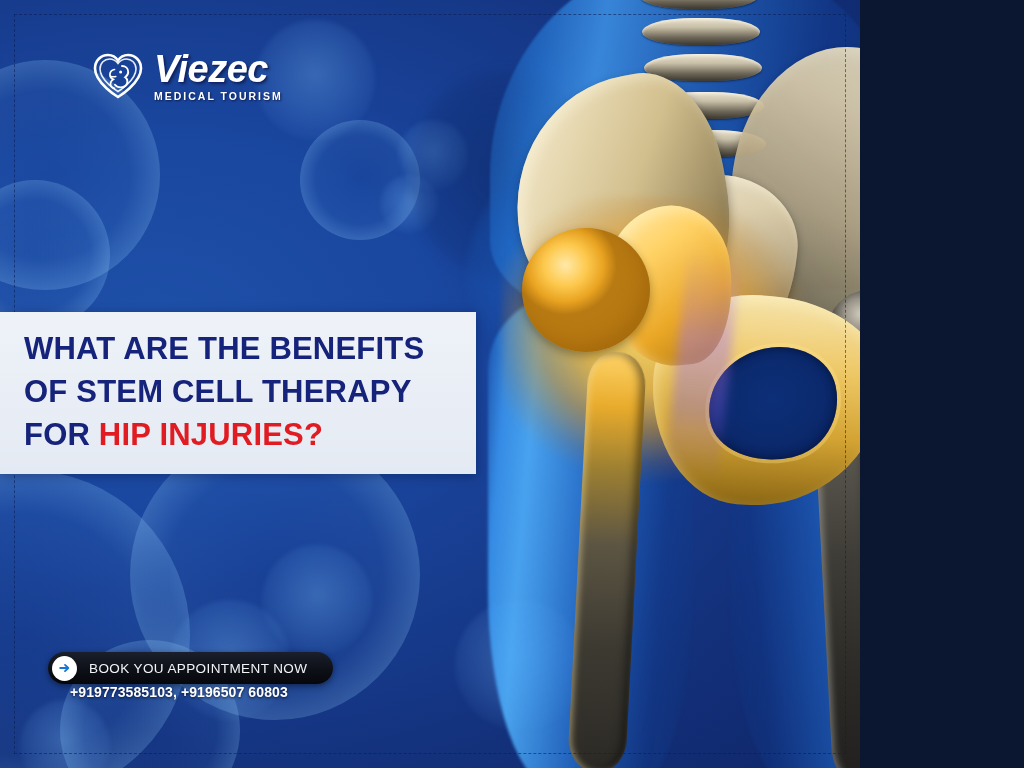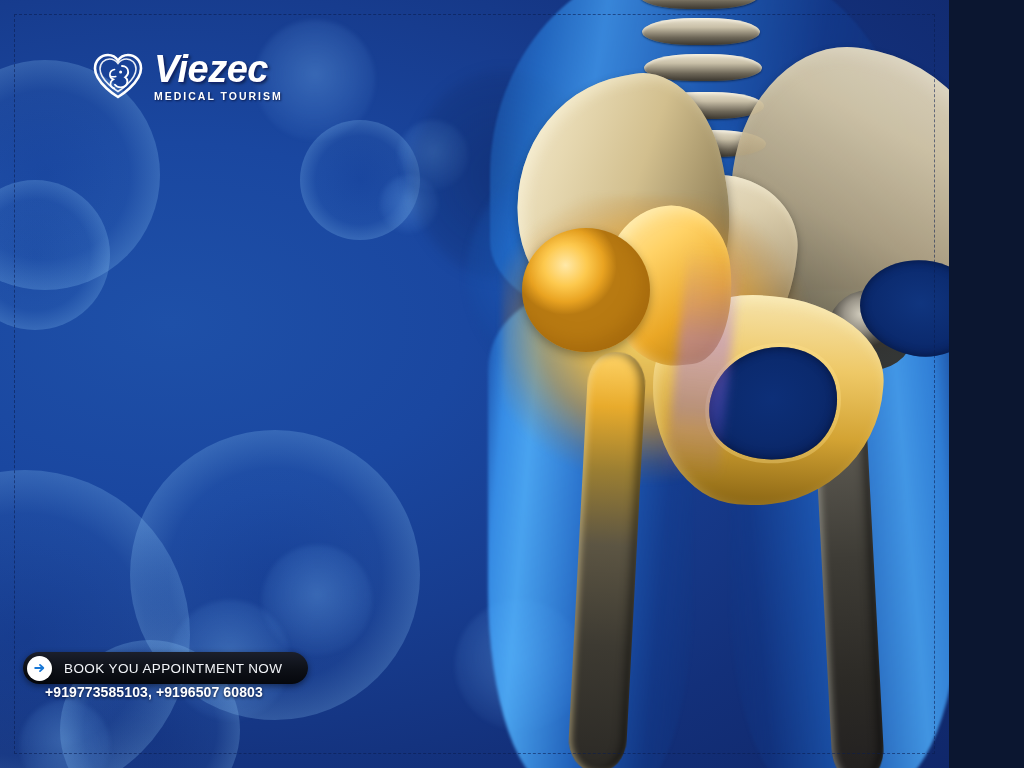--- a/index.html
+++ b/index.html
@@ -1,18 +1,18 @@
 <!DOCTYPE html>
 <html><head>
 <meta charset="utf-8">
 <style>
   html,body{margin:0;padding:0;background:#0b1630;}
   *{box-sizing:border-box;}
   .stage{
-    position:relative;width:949px;height:768px;overflow:hidden;
+    position:relative;width:860px;height:768px;overflow:hidden;
     font-family:"Liberation Sans",sans-serif;
     background:
       radial-gradient(120% 90% at 18% 42%, #1e50a8 0%, #1a47a0 26%, #173c8e 48%, #13307a 70%, #0f2566 100%);
   }
 
   
   .bokeh{position:absolute;border-radius:50%;pointer-events:none;}
   .bk-ring{
     background:radial-gradient(circle at 50% 50%,
       rgba(120,190,255,.00) 0%,
@@ -209,21 +209,21 @@
     background:linear-gradient(180deg,#eef2f8 0%,#e9eef6 55%,#e4eaf3 100%);
     box-shadow:0 2px 10px rgba(3,14,48,.35);
   }
   .hl-line{
     font-size:31px;font-weight:700;color:#16237a;letter-spacing:.2px;line-height:1.38;
     white-space:nowrap;
   }
   .hl-accent{color:#e11b22;}
 
   
-  .cta{position:absolute;left:23px;top:652px;}
+  .cta{position:absolute;left:48px;top:652px;}
   .cta-pill{
     display:inline-flex;align-items:center;gap:12px;
     height:32px;padding:0 26px 0 4px;border-radius:18px;
     background:linear-gradient(180deg,#1b1f2b 0%,#0d1017 55%,#05070c 100%);
     box-shadow:0 2px 6px rgba(0,0,0,.45);
   }
   .cta-arrow{
     width:25px;height:25px;border-radius:50%;background:#fff;
     display:flex;align-items:center;justify-content:center;flex:0 0 auto;
     box-shadow:0 1px 3px rgba(0,0,0,.4);
@@ -302,20 +302,25 @@
         <circle cx="28.6" cy="21" r="1.5" fill="#ffffff"></circle>
         <path d="M19 25.5c1.6.3 3.3.3 4.9 0" fill="none" stroke="#ffffff" stroke-width="1.3" stroke-linecap="round"></path>
       </svg>
     </span>
     <span class="logo-text">
       <span class="logo-word">Viezec</span>
       <span class="logo-sub">MEDICAL TOURISM</span>
     </span>
   </div>
 
+  <div class="headline">
+    <div class="hl-line">WHAT ARE THE BENEFITS</div>
+    <div class="hl-line">OF STEM CELL THERAPY</div>
+    <div class="hl-line"><span>FOR </span><span class="hl-accent">HIP INJURIES?</span></div>
+  </div>
 
   <div class="cta">
     <div class="cta-pill">
       <span class="cta-arrow">
         <svg viewBox="0 0 16 16" width="14" height="14" aria-hidden="true">
           <path d="M2.5 8h9M8 4.5L11.8 8 8 11.5" fill="none" stroke="#1777d6" stroke-width="2.1" stroke-linecap="round" stroke-linejoin="round"></path>
         </svg>
       </span>
       <span class="cta-label">BOOK YOU APPOINTMENT NOW</span>
     </div>

